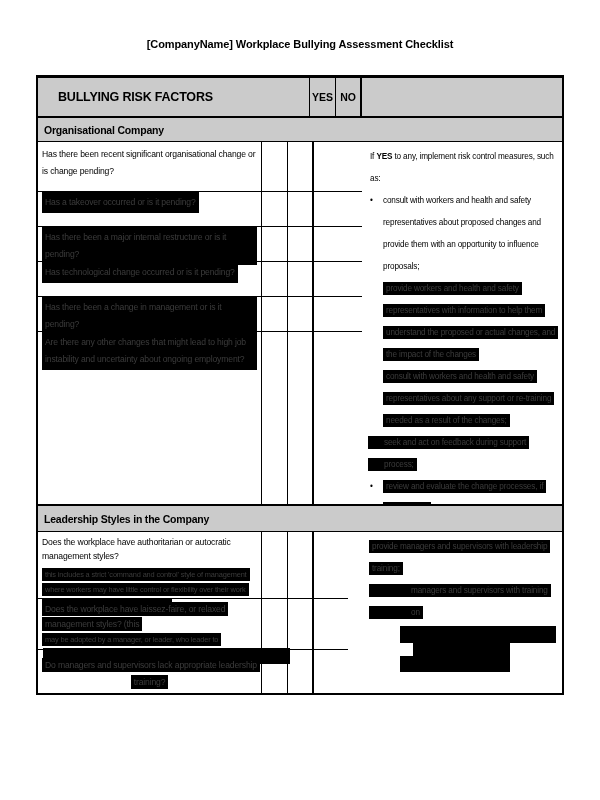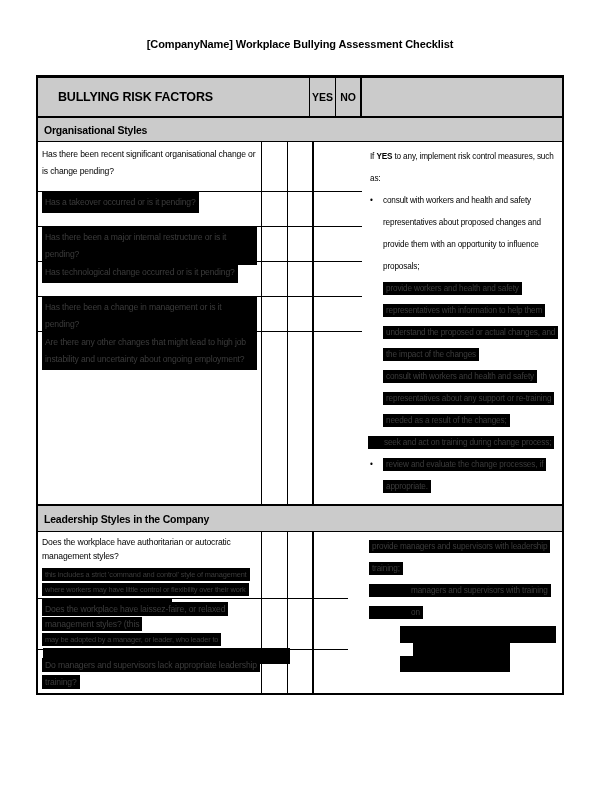--- a/index.html
+++ b/index.html
@@ -80,21 +80,21 @@
 
   <div class="table">
 
     <div class="hdr-row">
       <div class="c-factors">BULLYING RISK FACTORS</div>
       <div class="c-yes">YES</div>
       <div class="c-no">NO</div>
       <div class="c-rem"></div>
     </div>
 
-    <div class="sec-head s1">Organisational Styles</div>
+    <div class="sec-head s1">Organisational Company</div>
 
     <div class="body s1">
       <div class="left-group">
 
         <div class="subrow" style="height:50px">
           <div class="q-cell">
             <span>Has there been recent significant organisational change or is change pending?</span>
           </div>
           <div class="yn yes"></div>
           <div class="yn no"></div>
@@ -160,21 +160,21 @@
         <div class="bullet">
           <span class="marker hidden">•</span>
           <div class="btext">
             <span class="red">consult with workers and health and safety representatives about any support or re-training needed as a result of the changes;</span>
           </div>
         </div>
 
         <div class="bullet bleed">
           <span class="marker hidden">•</span>
           <div class="btext">
-            <span class="red">seek and act on training during change process;</span>
+            <span class="red">seek and act on feedback during support process;</span>
           </div>
         </div>
 
         <div class="bullet">
           <span class="marker">•</span>
           <div class="btext">
             <span class="red">review and evaluate the change processes, if appropriate.</span>
           </div>
         </div>
       </div>
@@ -198,21 +198,21 @@
           <div class="q-cell" style="line-height:1.75;padding-top:3px;">
             <span class="red">Does the workplace have laissez-faire, or relaxed management styles? (this</span>
             <span class="sub-note" style="margin-top:0;"><span class="red">may be adopted by a manager, or leader, who leader to</span></span>
             <span class="lead-solid-left"></span>
           </div>
           <div class="yn yes"></div>
           <div class="yn no"></div>
         </div>
 
         <div class="subrow last" style="flex:1">
-          <div class="q-cell" style="padding-top:7px;">
+          <div class="q-cell" style="padding-top:7px;text-align:center;">
             <span class="red">Do managers and supervisors lack appropriate leadership training?</span>
           </div>
           <div class="yn yes"></div>
           <div class="yn no"></div>
         </div>
 
       </div>
 
       <div class="rem-cell">
 

